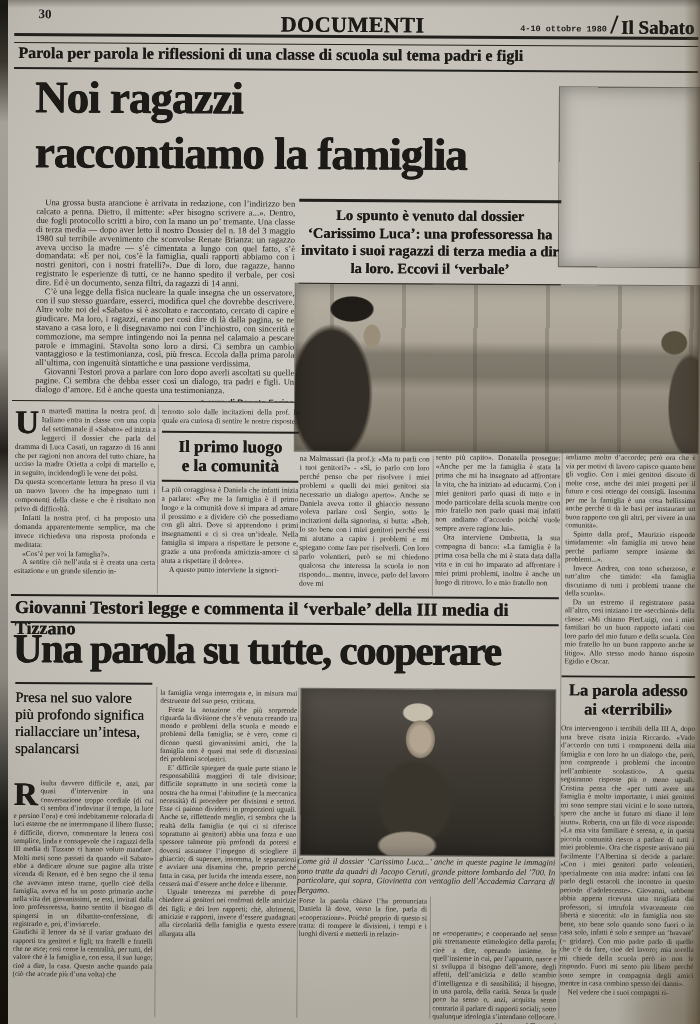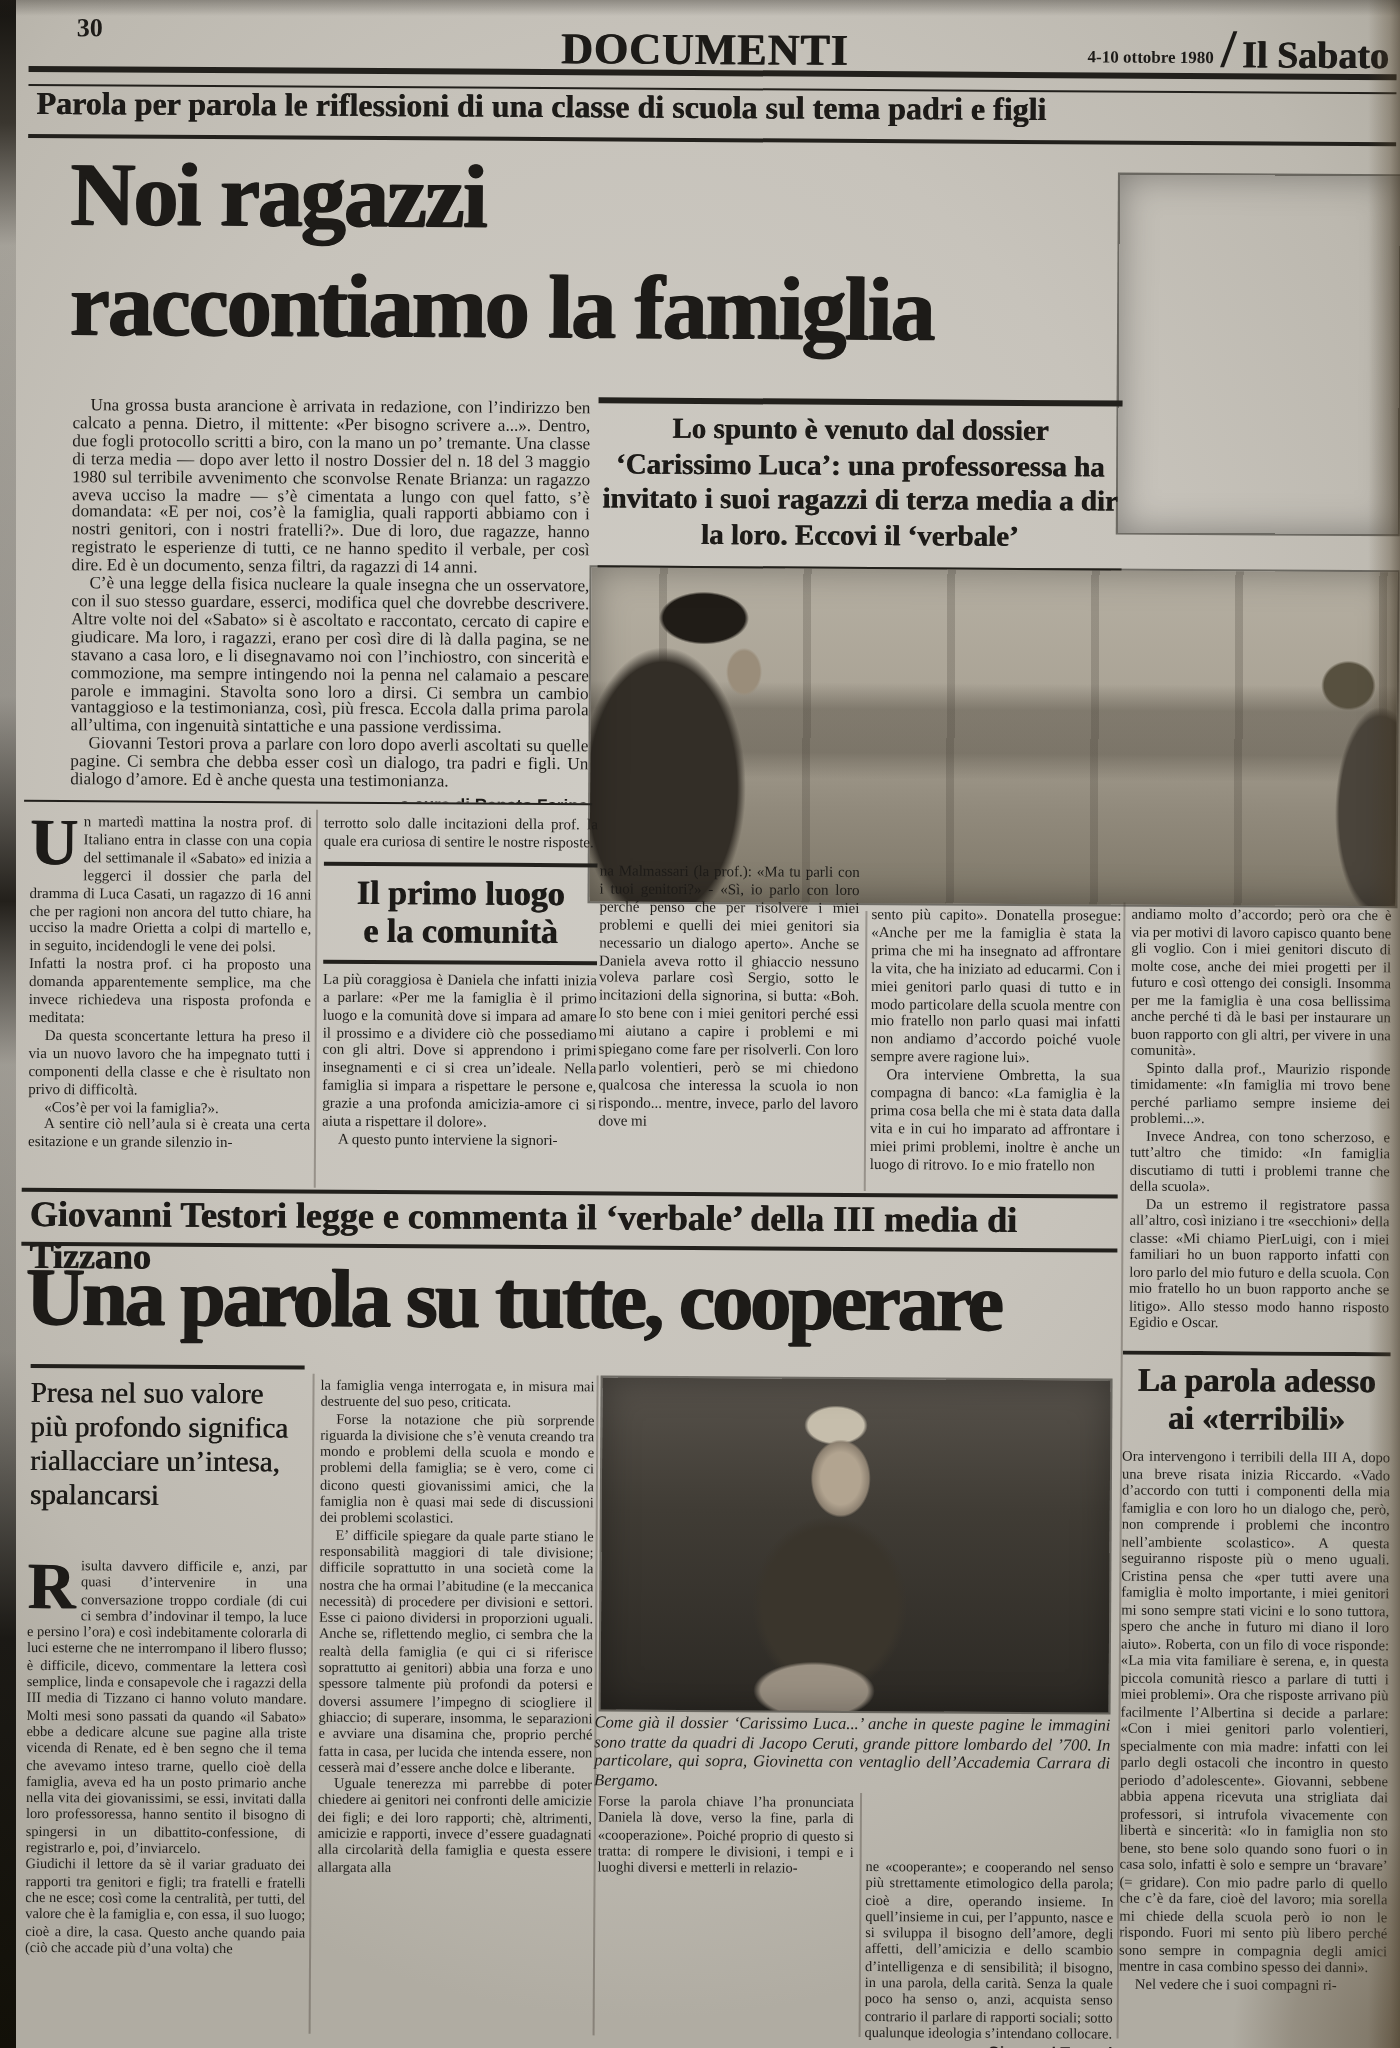--- a/index.html
+++ b/index.html
@@ -22,21 +22,21 @@
     background:linear-gradient(90deg,rgba(80,66,44,0) 0%,rgba(80,66,44,.35) 70%,rgba(60,48,30,.55) 100%);}
   .edge-corner{position:absolute;right:0;bottom:0;width:120px;height:160px;z-index:9;
     background:radial-gradient(120px 160px at 100% 100%, rgba(70,56,34,.5) 0%, rgba(70,56,34,.25) 45%, rgba(70,56,34,0) 70%);}
   .edge-top{position:absolute;left:0;top:0;width:100%;height:8px;z-index:9;
     background:linear-gradient(180deg,rgba(40,36,30,.35),rgba(40,36,30,0));}
   
   .page-num{position:absolute;left:36px;top:8px;font-size:13px;font-weight:700;}
   .section-title{position:absolute;left:0;right:0;top:12px;text-align:center;
     font-size:22px;font-weight:700;letter-spacing:.5px;text-shadow:.5px 0 0 currentColor;}
   .mast{position:absolute;right:8px;top:14px;display:flex;align-items:baseline;gap:4px;}
-  .mast .date{font-family:Liberation Serif, serif;font-size:8.5px;font-weight:700;position:relative;top:-2px;}
+  .mast .date{font-family:Liberation Mono, monospace;font-size:8.5px;font-weight:700;position:relative;top:-2px;}
   .mast .slash{display:inline-block;width:2px;height:18px;background:#1d1b18;transform:skewX(-20deg);margin:0 2px;}
   .mast .name{font-size:19px;font-weight:700;text-shadow:.4px 0 0 currentColor;}
   .rule{position:absolute;background:#22201c;}
   .rule-double{position:absolute;left:12px;right:4px;top:35px;height:6px;
     border-top:3px solid #22201c;border-bottom:1px solid #22201c;}
   .kicker1{position:absolute;left:16px;top:46px;width:545px;font-size:16px;font-weight:700;
     text-shadow:.3px 0 0 currentColor;}
   .rule-kicker{left:12px;right:4px;top:69px;height:2px;}
   .headline1{position:absolute;left:33px;top:72px;width:540px;
     font-size:45px;line-height:55px;font-weight:700;letter-spacing:-1px;
@@ -80,21 +80,21 @@
     font-size:8.5px;font-weight:700;margin-top:3px;}
   
   .col{position:absolute;text-align:justify;overflow:hidden;}
   .col p{margin:0;text-indent:8px;}
   .col p:first-child{text-indent:0;}
   .cA{font-size:7.5px;line-height:8.9px;}   
   .cB{font-size:7.3px;line-height:8.5px;}   
   .cC{font-size:7.2px;line-height:8.3px;}   
   .col1a{left:15px;top:409px;width:141px;height:186px;}
   .col2a{left:162px;top:409px;width:137px;height:186px;}
-  .col3a{left:300px;top:432px;width:130px;height:140px;}
+  .col3a{left:300px;top:455px;width:130px;height:140px;}
   .col4a{left:436px;top:453px;width:125px;height:143px;}
   .col5a{left:566px;top:452px;width:130px;height:220px;}
   .dropcap{float:left;font-size:33px;line-height:26px;font-weight:700;padding:2px 3px 0 0;
     text-shadow:.6px 0 0 currentColor;}
   .box-heading{margin:5px 0 4px;padding:4px 0 5px;text-align:center;
     border-top:2px solid #22201c;border-bottom:2px solid #22201c;
     font-size:17px;line-height:19px;font-weight:700;text-indent:0;text-shadow:.4px 0 0 currentColor;}
   
   .rule-s2a{left:12px;top:596px;width:548px;height:1.5px;}
   .kicker2{position:absolute;left:16px;top:599px;width:545px;font-size:18px;font-weight:700;
@@ -158,22 +158,22 @@
       <div class="lead-byline">a cura di Renato Farina</div>
     </div>
 
     <div class="photo painting-wide"></div>
 
     <div class="rule" style="left:12px;top:402px;width:284px;height:1px;"></div>
 
     <div class="col cA col1a">
       <p><span class="dropcap">U</span><span>n martedì mattina la nostra prof. di Italiano entra in classe con una copia del settimanale il «Sabato» ed inizia a leggerci il dossier che parla del dramma di Luca Casati, un ragazzo di 16 anni che per ragioni non ancora del tutto chiare, ha ucciso la madre Orietta a colpi di martello e, in seguito, incidendogli le vene dei polsi.</span></p>
       <div>
+          <p>Da questa sconcertante lettura ha preso il via un nuovo lavoro che ha impegnato tutti i componenti della classe e che è risultato non privo di difficoltà.</p>
           <p>Infatti la nostra prof. ci ha proposto una domanda apparentemente semplice, ma che invece richiedeva una risposta profonda e meditata:</p>
-          <p>Da questa sconcertante lettura ha preso il via un nuovo lavoro che ha impegnato tutti i componenti della classe e che è risultato non privo di difficoltà.</p>
           <p>«Cos’è per voi la famiglia?».</p>
           <p>A sentire ciò nell’aula si è creata una certa esitazione e un grande silenzio in-</p>
         </div>
     </div>
 
     <div class="col cA col2a">
       <div>
           <p>terrotto solo dalle incitazioni della prof. la quale era curiosa di sentire le nostre risposte.</p>
         </div>
       <div class="box-heading">

